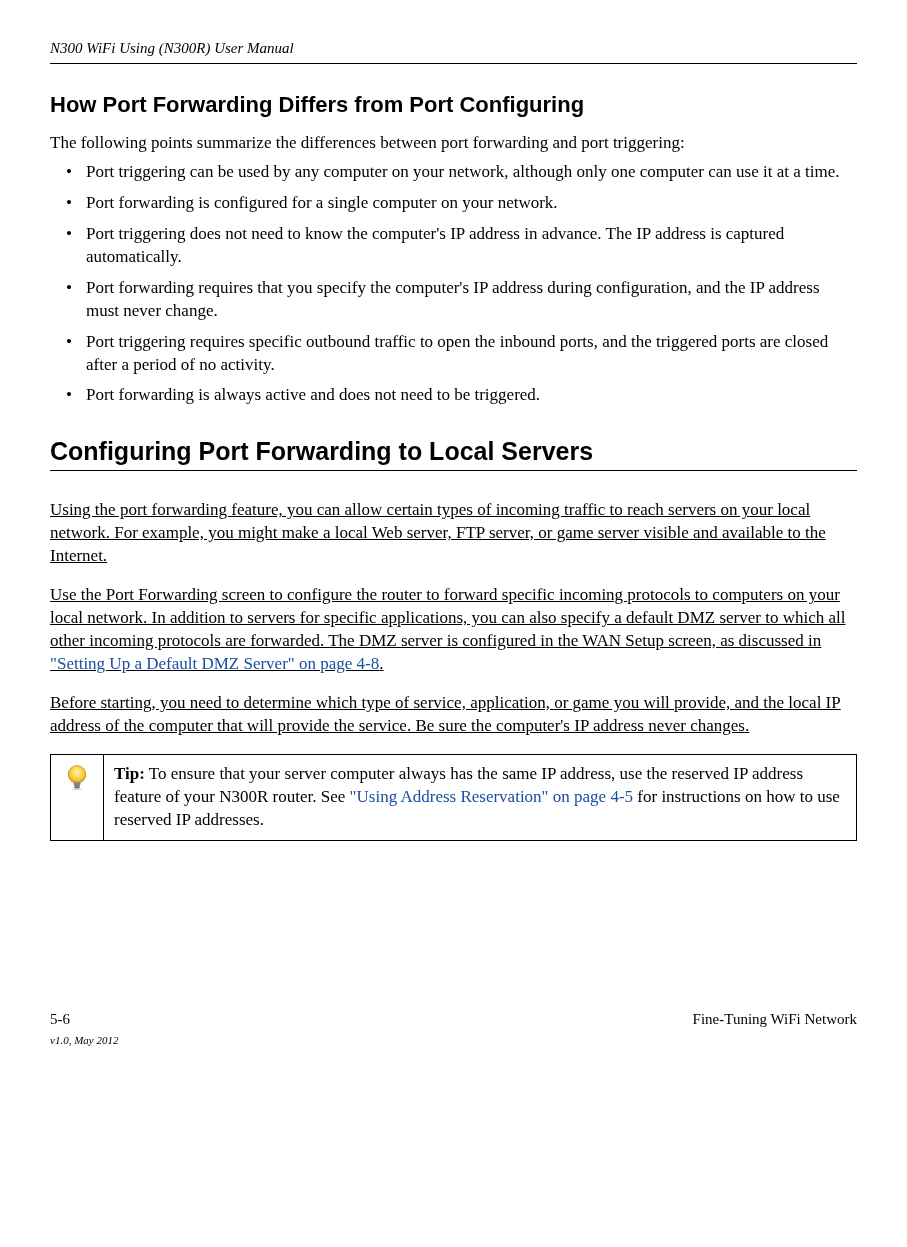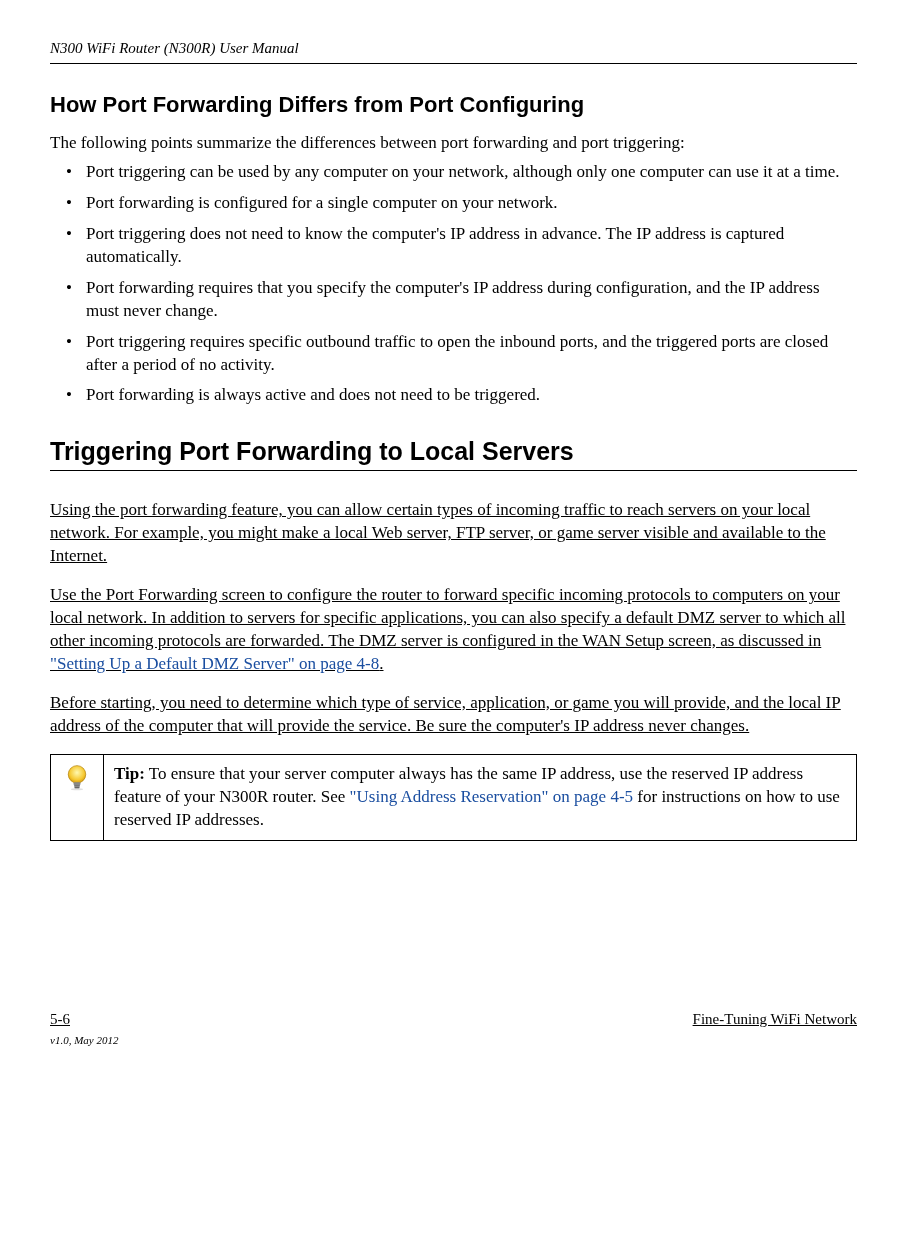--- a/index.html
+++ b/index.html
@@ -95,52 +95,51 @@
       display: inline;
     }
     .footer {
       position: relative;
       margin-top: 170px;
     }
     .footer-row {
       display: flex;
       justify-content: space-between;
       font-size: 15px;
-      text-decoration: underline;
     }
     .footer-version {
       text-align: left;
       font-style: italic;
       font-family: Liberation Serif, serif;
       font-size: 11px;
       margin-top: 6px;
     }
     .lightbulb-svg {
       width: 28px;
       height: 28px;
     }
   </style>
 </head>
 <body>
 
-<div class="header-italic">N300 WiFi Router (N300R) User Manual</div>
+<div class="header-italic">N300 WiFi Using (N300R) User Manual</div>
 <div class="header-rule"></div>
 
 <div class="section-heading-h2">How Port Forwarding Differs from Port Configuring</div>
 <p class="body-text">The following points summarize the differences between port forwarding and port triggering:</p>
 <ul class="bullets">
   <li>Port triggering can be used by any computer on your network, although only one computer can use it at a time.</li>
   <li>Port forwarding is configured for a single computer on your network.</li>
   <li>Port triggering does not need to know the computer's IP address in advance. The IP address is captured automatically.</li>
   <li>Port forwarding requires that you specify the computer's IP address during configuration, and the IP address must never change.</li>
   <li>Port triggering requires specific outbound traffic to open the inbound ports, and the triggered ports are closed after a period of no activity.</li>
   <li>Port forwarding is always active and does not need to be triggered.</li>
 </ul>
 
-<div class="section-heading-h1">Triggering Port Forwarding to Local Servers</div>
+<div class="section-heading-h1">Configuring Port Forwarding to Local Servers</div>
 <div class="section-rule"></div>
 
 <p class="para">Using the port forwarding feature, you can allow certain types of incoming traffic to reach servers on your local network. For example, you might make a local Web server, FTP server, or game server visible and available to the Internet.</p>
 
 <p class="para">
   <span>Use the Port Forwarding screen to configure the router to forward specific incoming protocols to computers on your local network. In addition to servers for specific applications, you can also specify a default DMZ server to which all other incoming protocols are forwarded. The DMZ server is configured in the WAN Setup screen, as discussed in </span><span class="link">"Setting Up a Default DMZ Server" on page 4-8</span><span>.</span>
 </p>
 
 <p class="para">Before starting, you need to determine which type of service, application, or game you will provide, and the local IP address of the computer that will provide the service. Be sure the computer's IP address never changes.</p>
 

